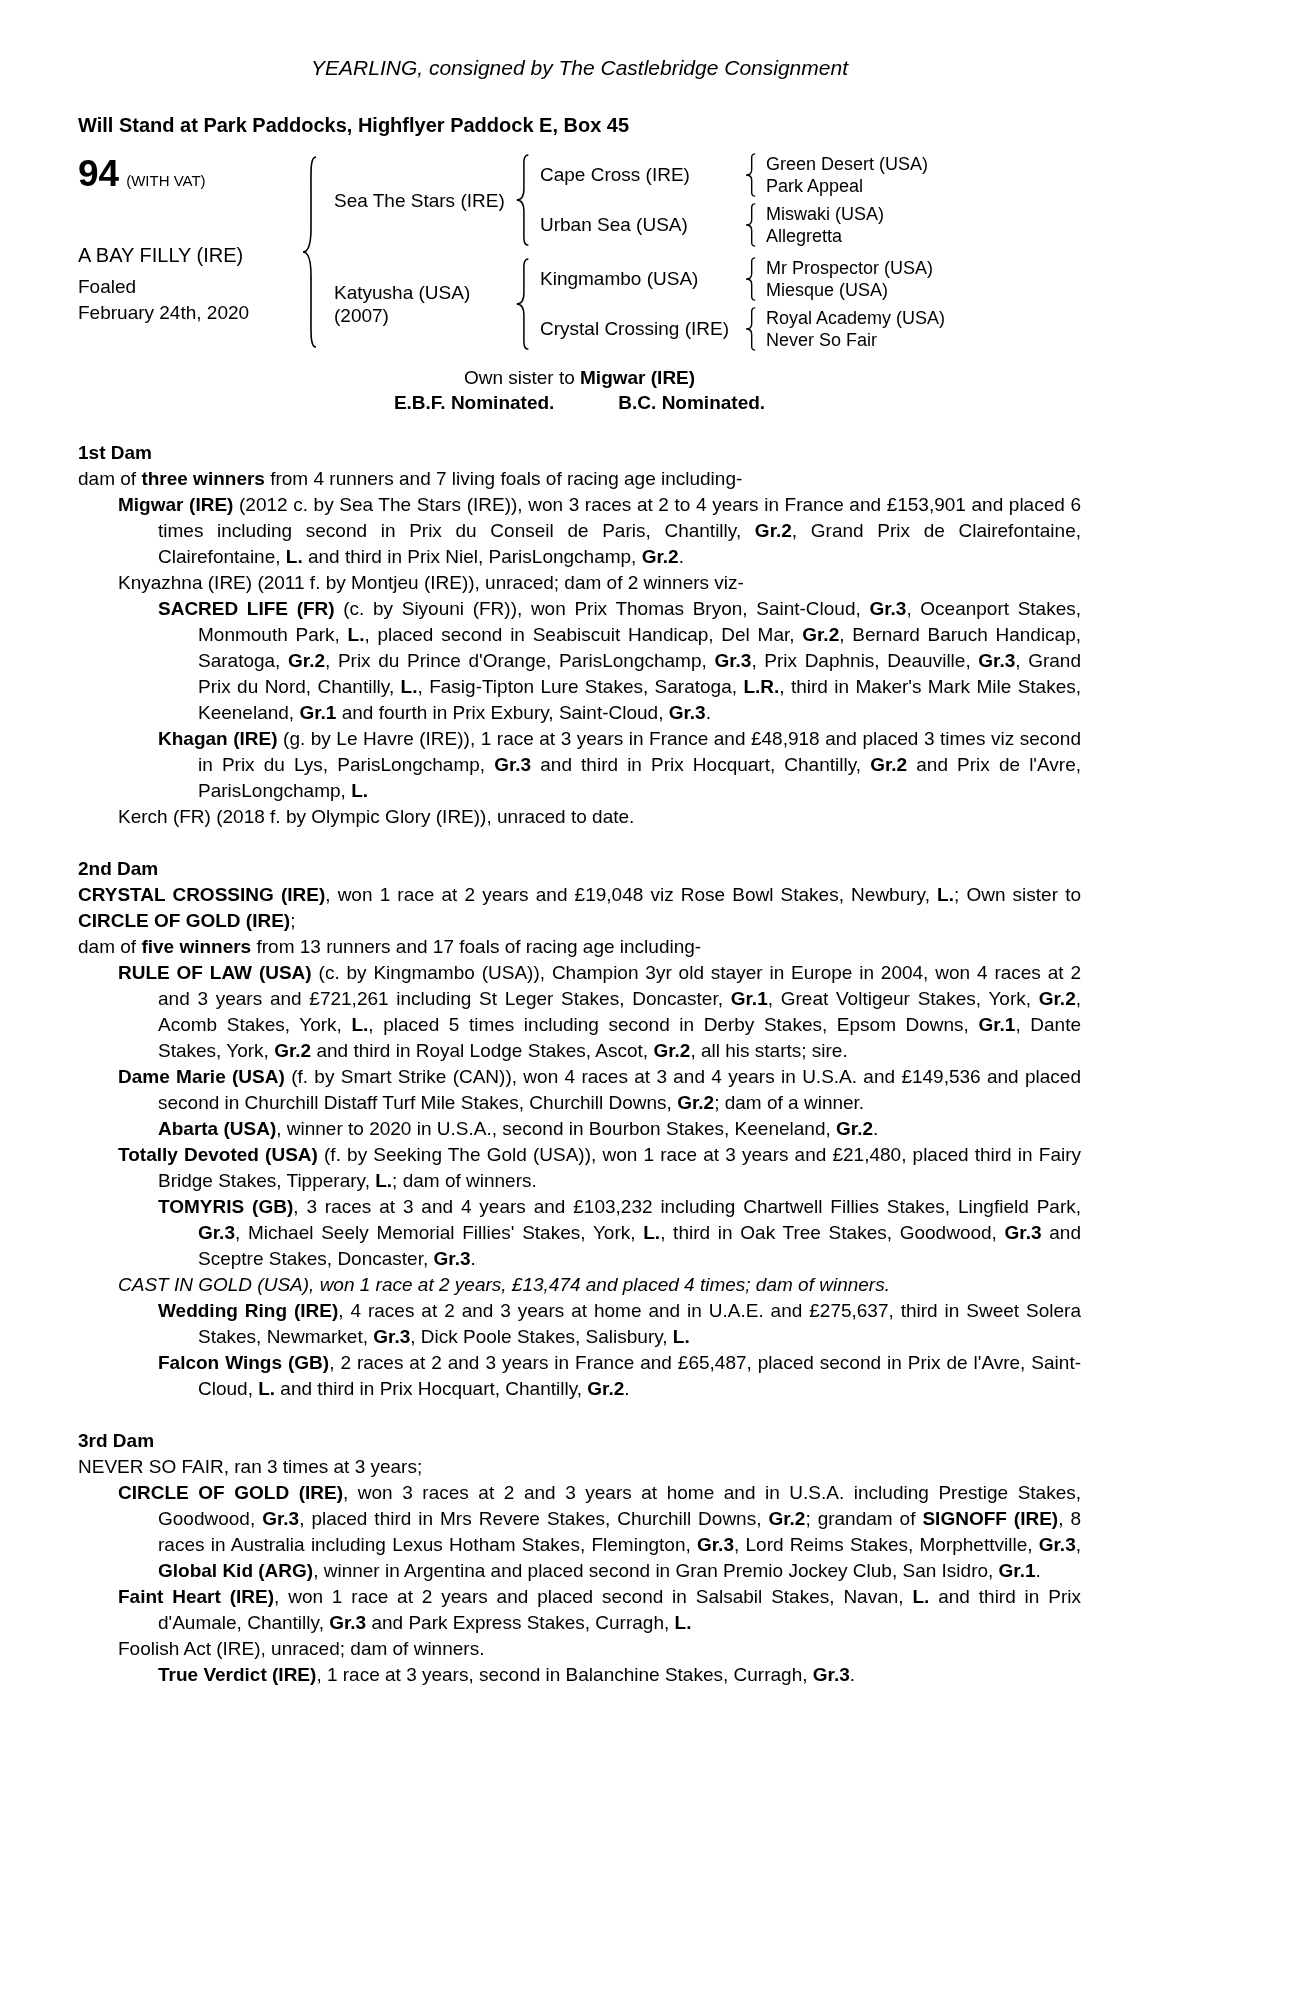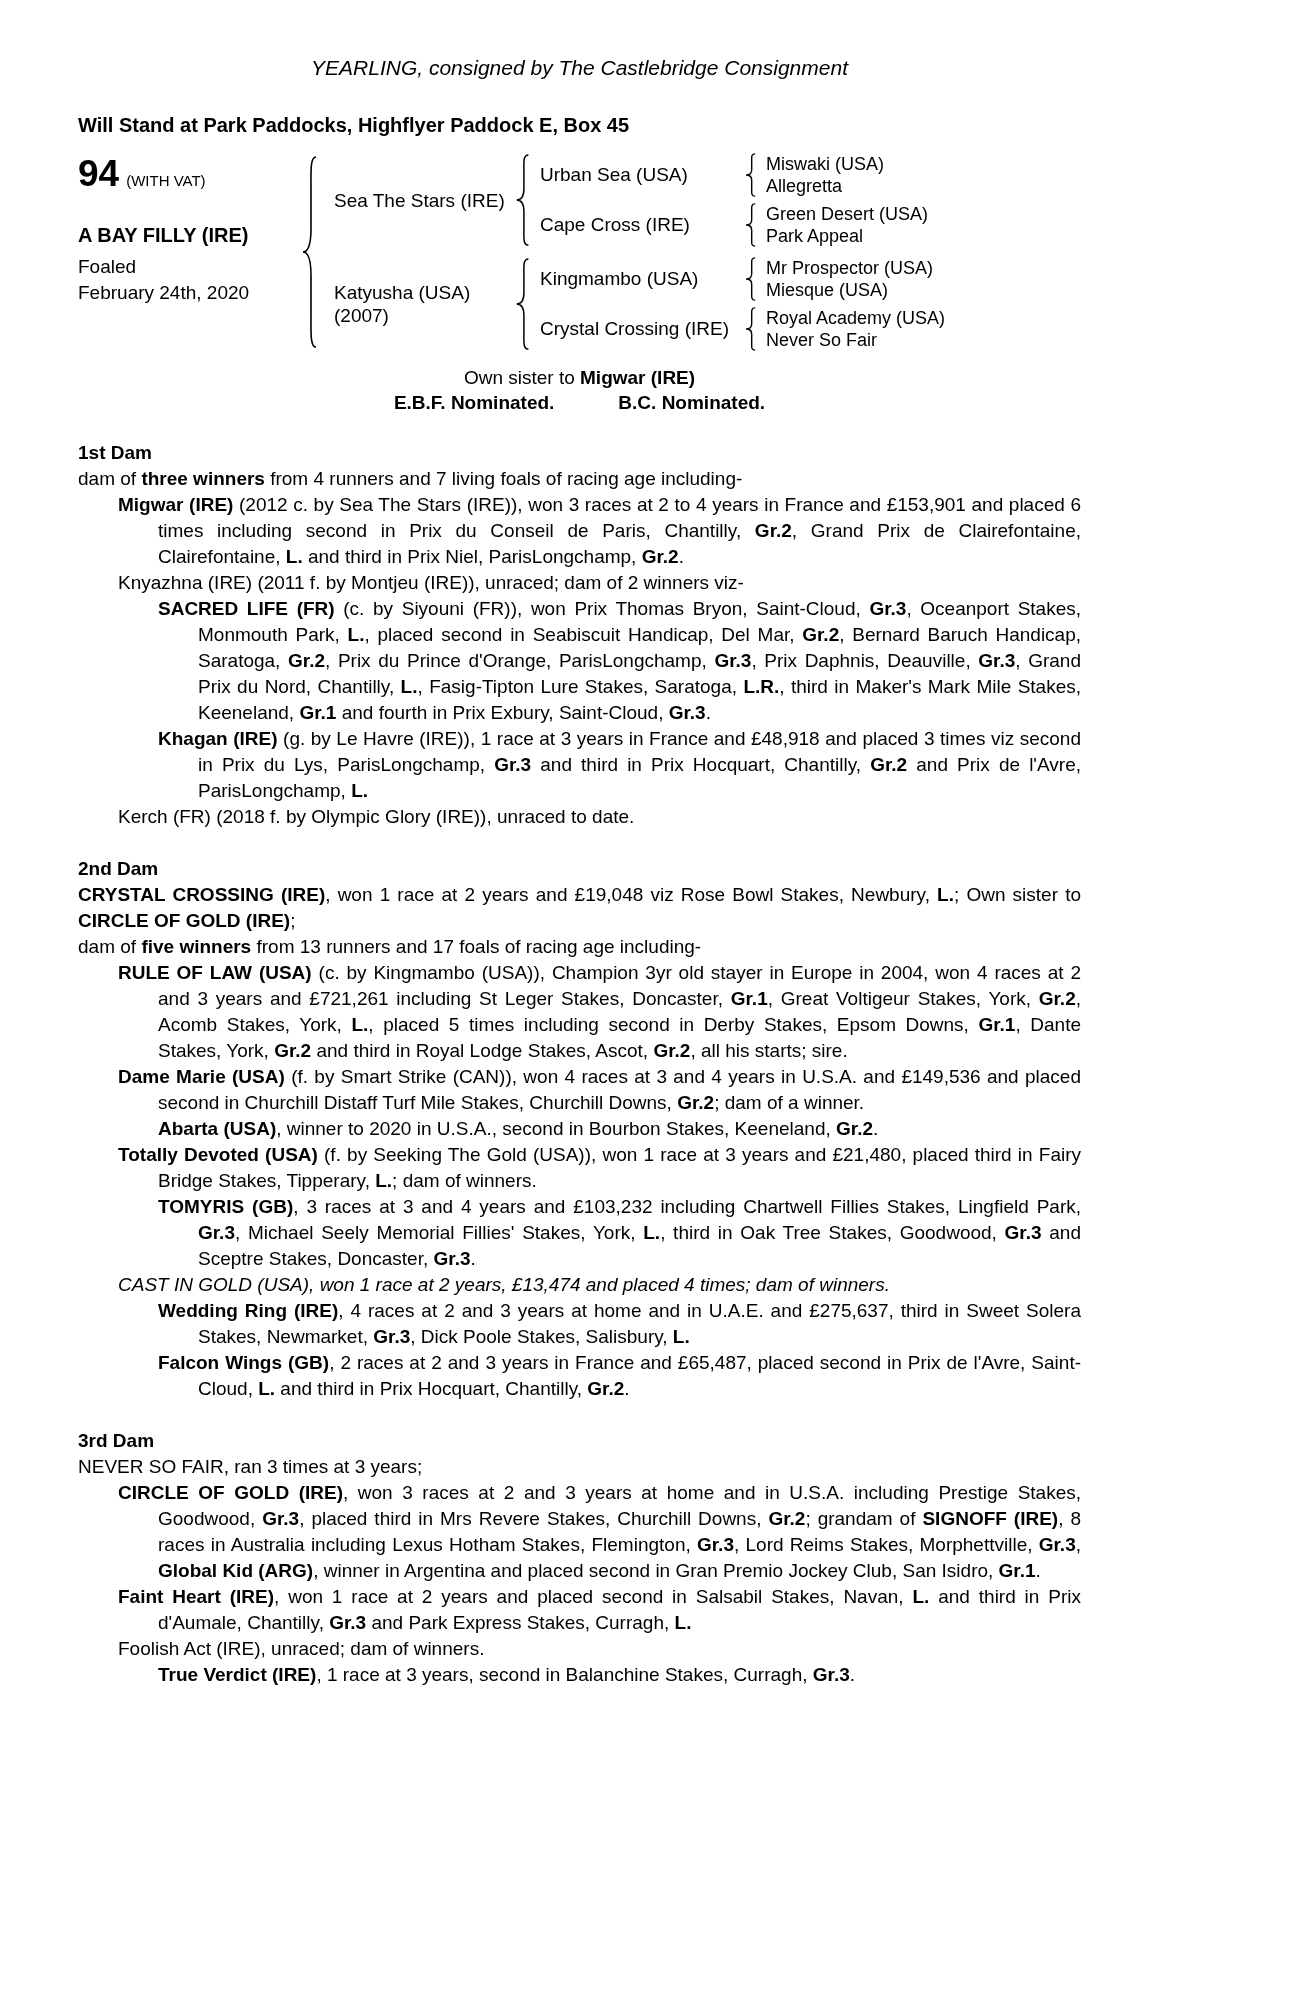--- a/index.html
+++ b/index.html
@@ -12,21 +12,21 @@
 
   .consign-title { text-align: center; font-style: italic; font-size: 21px; margin: 0 0 34px 0; }
   .stand-line { font-weight: bold; font-size: 20px; margin: 0 0 16px 0; }
 
   
   .pedigree { display: flex; align-items: stretch; }
   .ped-col1 { width: 222px; flex: 0 0 auto; }
   .lot-line { display: flex; align-items: baseline; gap: 7px; margin-top: 2px; }
   .lot-number { font-size: 37px; font-weight: bold; line-height: 1; }
   .vat-note { font-size: 15px; }
-  .horse-name { font-weight: bold; font-size: 20px; margin-top: 32px; }
+  .horse-name { font-weight: normal; font-size: 20px; margin-top: 52px; }
   .foaled { font-size: 19px; margin-top: 9px; }
   .foaled-date { font-size: 19px; margin-top: 4px; }
 
   .brace { flex: 0 0 auto; }
   .brace svg { display: block; width: 100%; height: 100%; }
   .brace-big { width: 20px; align-self: stretch; }
   .brace-med { width: 18px; height: 94px; }
   .brace-sm  { width: 14px; height: 44px; }
 
   .ped-tree { flex: 1; display: flex; flex-direction: column; row-gap: 10px; padding-left: 2px; }
@@ -81,41 +81,41 @@
 
       <div class="gen1-group">
         <div class="gen1-name">Sea The Stars (IRE)</div>
         <div class="brace brace-med">
           <svg viewBox="0 0 20 100" preserveAspectRatio="none" aria-hidden="true">
             <path d="M16 2 C10 2 11 10 11 18 L11 38 C11 46 8 50 3 50 C8 50 11 54 11 62 L11 82 C11 90 10 98 16 98" fill="none" stroke="#000" stroke-width="1.5" vector-effect="non-scaling-stroke"></path>
           </svg>
         </div>
         <div class="gen2-stack">
           <div class="gen2-row">
+            <div class="gen2-name">Cape Cross (IRE)</div>
+            <div class="brace brace-sm">
+              <svg viewBox="0 0 20 100" preserveAspectRatio="none" aria-hidden="true">
+                <path d="M16 2 C10 2 11 10 11 18 L11 38 C11 46 8 50 3 50 C8 50 11 54 11 62 L11 82 C11 90 10 98 16 98" fill="none" stroke="#000" stroke-width="1.4" vector-effect="non-scaling-stroke"></path>
+              </svg>
+            </div>
+            <div class="gen3-stack">
+              <div class="gen3-name">Green Desert (USA)</div>
+              <div class="gen3-name">Park Appeal</div>
+            </div>
+          </div>
+          <div class="gen2-row">
             <div class="gen2-name">Urban Sea (USA)</div>
             <div class="brace brace-sm">
               <svg viewBox="0 0 20 100" preserveAspectRatio="none" aria-hidden="true">
                 <path d="M16 2 C10 2 11 10 11 18 L11 38 C11 46 8 50 3 50 C8 50 11 54 11 62 L11 82 C11 90 10 98 16 98" fill="none" stroke="#000" stroke-width="1.4" vector-effect="non-scaling-stroke"></path>
               </svg>
             </div>
             <div class="gen3-stack">
               <div class="gen3-name">Miswaki (USA)</div>
               <div class="gen3-name">Allegretta</div>
-            </div>
-          </div>
-          <div class="gen2-row">
-            <div class="gen2-name">Cape Cross (IRE)</div>
-            <div class="brace brace-sm">
-              <svg viewBox="0 0 20 100" preserveAspectRatio="none" aria-hidden="true">
-                <path d="M16 2 C10 2 11 10 11 18 L11 38 C11 46 8 50 3 50 C8 50 11 54 11 62 L11 82 C11 90 10 98 16 98" fill="none" stroke="#000" stroke-width="1.4" vector-effect="non-scaling-stroke"></path>
-              </svg>
-            </div>
-            <div class="gen3-stack">
-              <div class="gen3-name">Green Desert (USA)</div>
-              <div class="gen3-name">Park Appeal</div>
             </div>
           </div>
         </div>
       </div>
 
       <div class="gen1-group">
         <div class="gen1-name">
           <div>Katyusha (USA)</div>
           <div>(2007)</div>
         </div>

